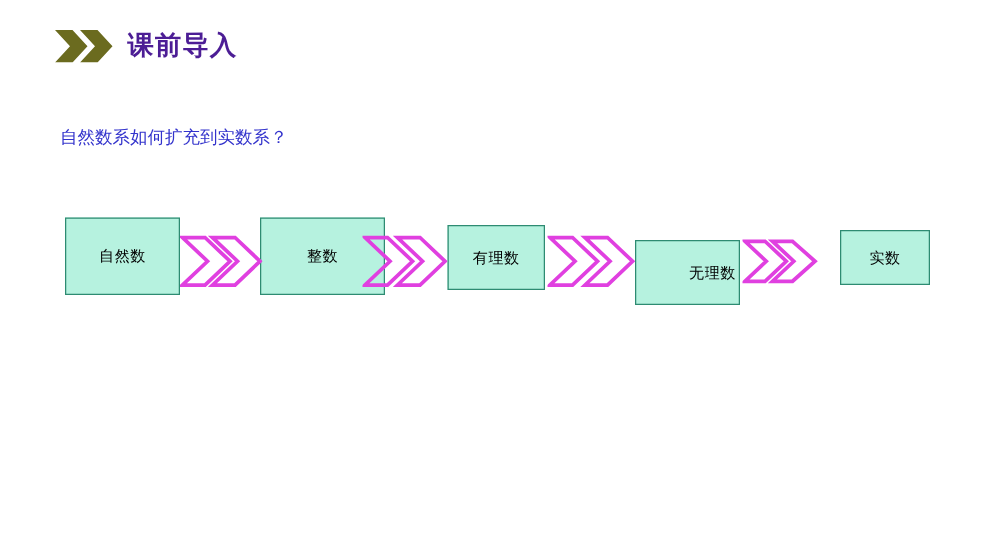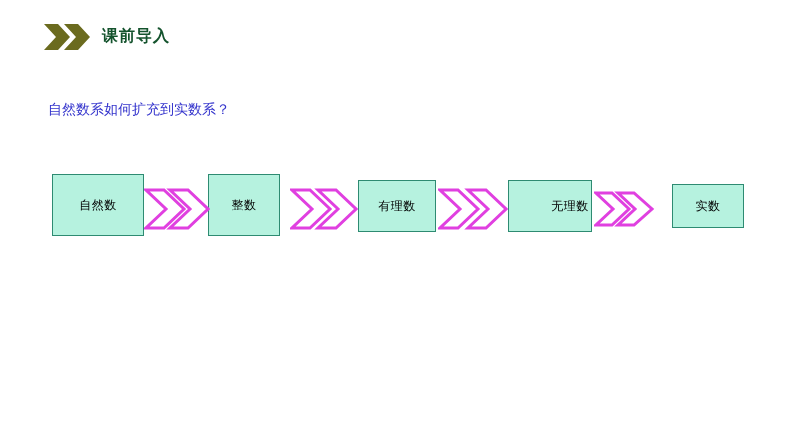--- a/index.html
+++ b/index.html
@@ -27,23 +27,23 @@
     position: absolute;
     left: 44px;
     top: 24px;
     width: 48px;
     height: 26px;
   }
   .header-title {
     position: absolute;
     left: 102px;
     top: 22px;
-    font-size: 16px;
+    font-size: 21px;
     font-weight: bold;
-    color: #14532d;
+    color: #4c1d95;
     letter-spacing: 1px;
     line-height: 28px;
     white-space: nowrap;
     font-family: Liberation Serif, serif;
   }
 
   
   .question {
     position: absolute;
     left: 48px;
@@ -92,27 +92,27 @@
   <div class="header-title">课前导入</div>
 </div>
 
 <div class="question">自然数系如何扩充到实数系？</div>
 
 <div class="flow">
 
   <div class="node" id="node0" style="left: 52px; top: 14px; width: 92px; height: 62px; background: rgb(182, 242, 223); border-color: rgb(46, 139, 114);">
     <span>自然数</span>
   </div>
-  <div class="node" id="node1" style="left: 208px; top: 14px; width: 72px; height: 62px; background: rgb(182, 242, 223); border-color: rgb(46, 139, 114);">
+  <div class="node" id="node1" style="left: 208px; top: 14px; width: 100px; height: 62px; background: rgb(182, 242, 223); border-color: rgb(46, 139, 114);">
     <span>整数</span>
   </div>
   <div class="node" id="node2" style="left: 358px; top: 20px; width: 78px; height: 52px; background: rgb(182, 242, 223); border-color: rgb(46, 139, 114);">
     <span>有理数</span>
   </div>
-  <div class="node" id="node3" style="left: 508px; top: 20px; width: 84px; height: 52px; background: rgb(182, 242, 223); border-color: rgb(46, 139, 114); padding-left: 40px;">
+  <div class="node" id="node3" style="left: 508px; top: 32px; width: 84px; height: 52px; background: rgb(182, 242, 223); border-color: rgb(46, 139, 114); padding-left: 40px;">
     <span>无理数</span>
   </div>
   <div class="node" id="node4" style="left: 672px; top: 24px; width: 72px; height: 44px; background: rgb(182, 242, 223); border-color: rgb(46, 139, 114); text-align: right;">
     <span>实数</span>
   </div>
 
   <div class="arrow" id="arrow0" style="left: 144px; top: 24px; width: 66px; height: 50px;">
     <svg viewBox="0 0 66 50" width="66" height="50" xmlns="http://www.w3.org/2000/svg">
       <polygon points="2,6 20,6 40,25 20,44 2,44 22,25" fill="none" stroke="#e040e0" stroke-width="3"></polygon>
       <polygon points="26,6 44,6 64,25 44,44 26,44 46,25" fill="none" stroke="#e040e0" stroke-width="3"></polygon>

